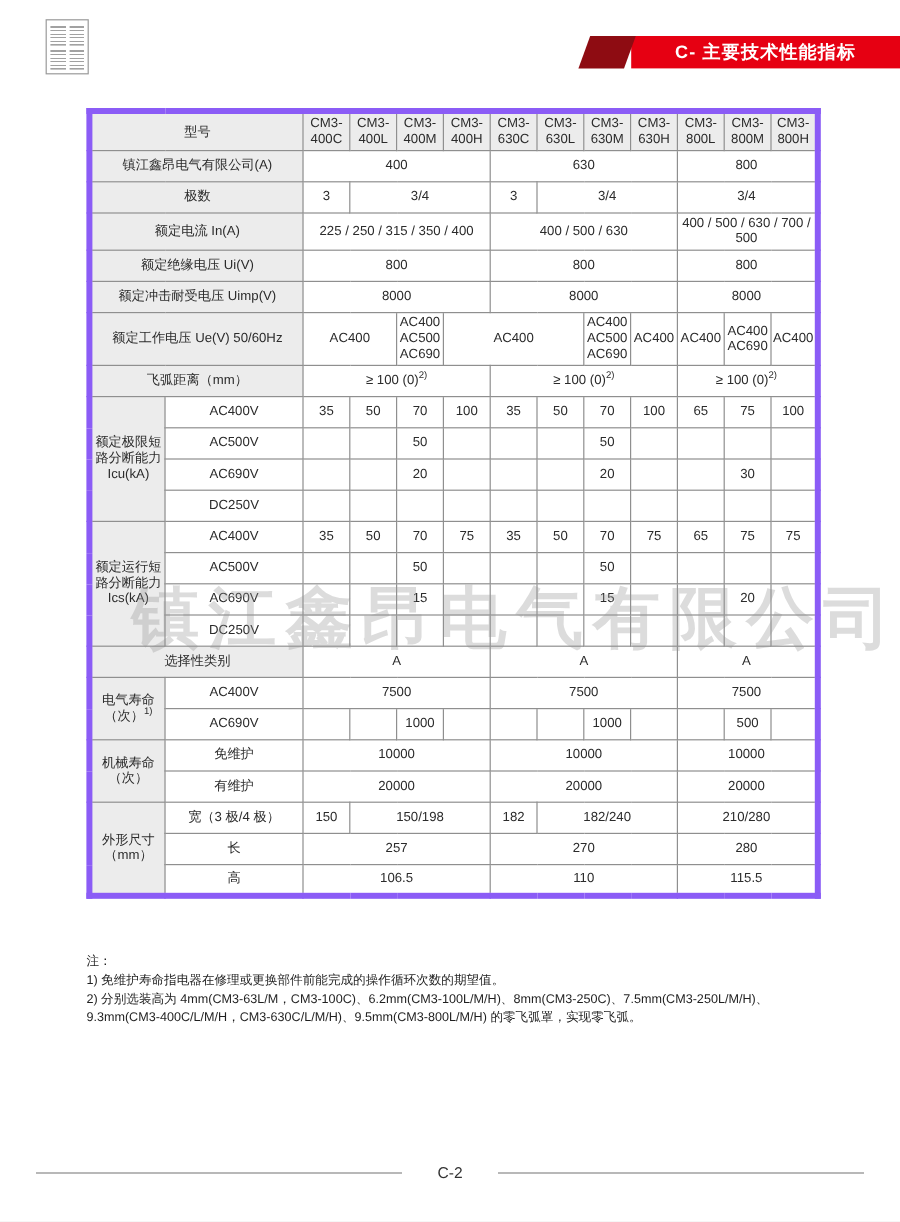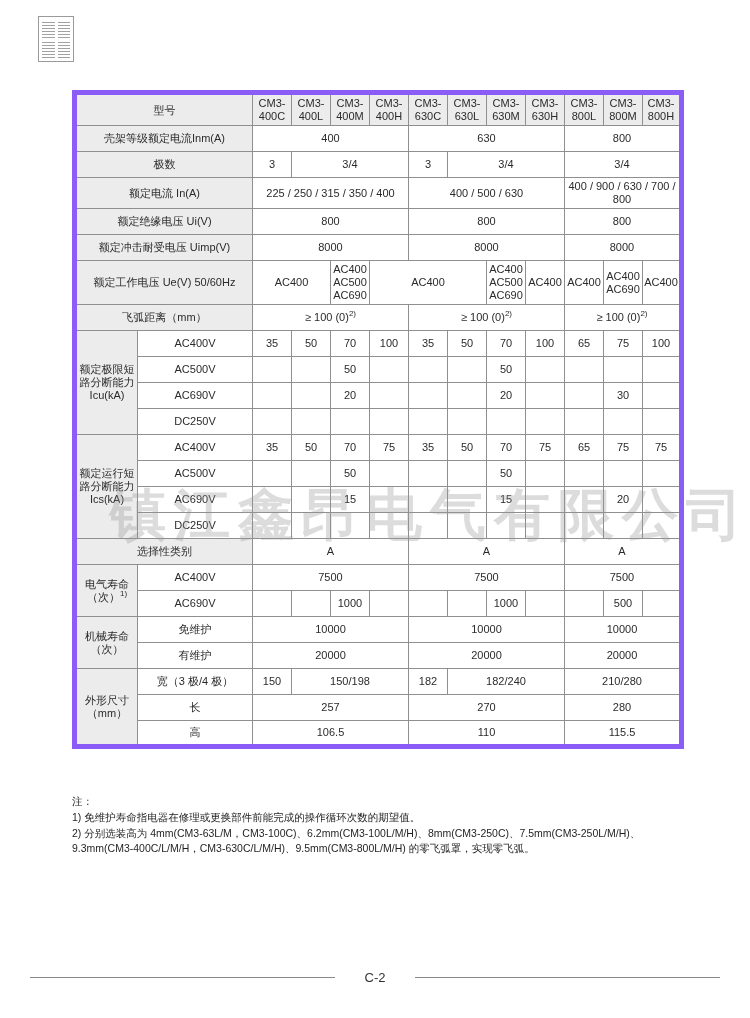--- a/index.html
+++ b/index.html
@@ -80,20 +80,24 @@
 
 <div class="page">
 
   <div class="logo">
     <span></span>
     <span></span>
     <span></span>
     <span></span>
   </div>
 
+  <div class="banner">
+    <span class="banner-accent" style="background: rgb(142, 12, 18);"></span>
+    <span class="banner-title" style="background: rgb(230, 0, 18);">C- 主要技术性能指标</span>
+  </div>
 
   <table class="spec">
     <colgroup>
       <col style="width:63px">
         <col style="width:115px">
       <col style="width:39px">
         <col style="width:39px">
         <col style="width:39px">
         <col style="width:39px">
       <col style="width:39px">
@@ -124,38 +128,38 @@
           <td class="lab">CM3-
 630H</td>
           <td class="lab">CM3-
 800L</td>
           <td class="lab">CM3-
 800M</td>
           <td class="lab">CM3-
 800H</td>
         </tr>
         <tr>
-          <td colspan="2" class="lab">壳架等级额定电流Inm(A)</td>
+          <td colspan="2" class="lab">镇江鑫昂电气有限公司(A)</td>
           <td colspan="4">400</td>
           <td colspan="4">630</td>
           <td colspan="3">800</td>
         </tr>
         <tr>
           <td colspan="2" class="lab">极数</td>
           <td>3</td>
           <td colspan="3">3/4</td>
           <td>3</td>
           <td colspan="3">3/4</td>
           <td colspan="3">3/4</td>
         </tr>
         <tr>
           <td colspan="2" class="lab">额定电流 In(A)</td>
           <td colspan="4">225 / 250 / 315 / 350 / 400</td>
           <td colspan="4">400 / 500 / 630</td>
-          <td colspan="3">400 / 900 / 630 / 700 / 800</td>
+          <td colspan="3">400 / 500 / 630 / 700 / 500</td>
         </tr>
         <tr>
           <td colspan="2" class="lab">额定绝缘电压 Ui(V)</td>
           <td colspan="4">800</td>
           <td colspan="4">800</td>
           <td colspan="3">800</td>
         </tr>
         <tr>
           <td colspan="2" class="lab">额定冲击耐受电压 Uimp(V)</td>
           <td colspan="4">8000</td>

